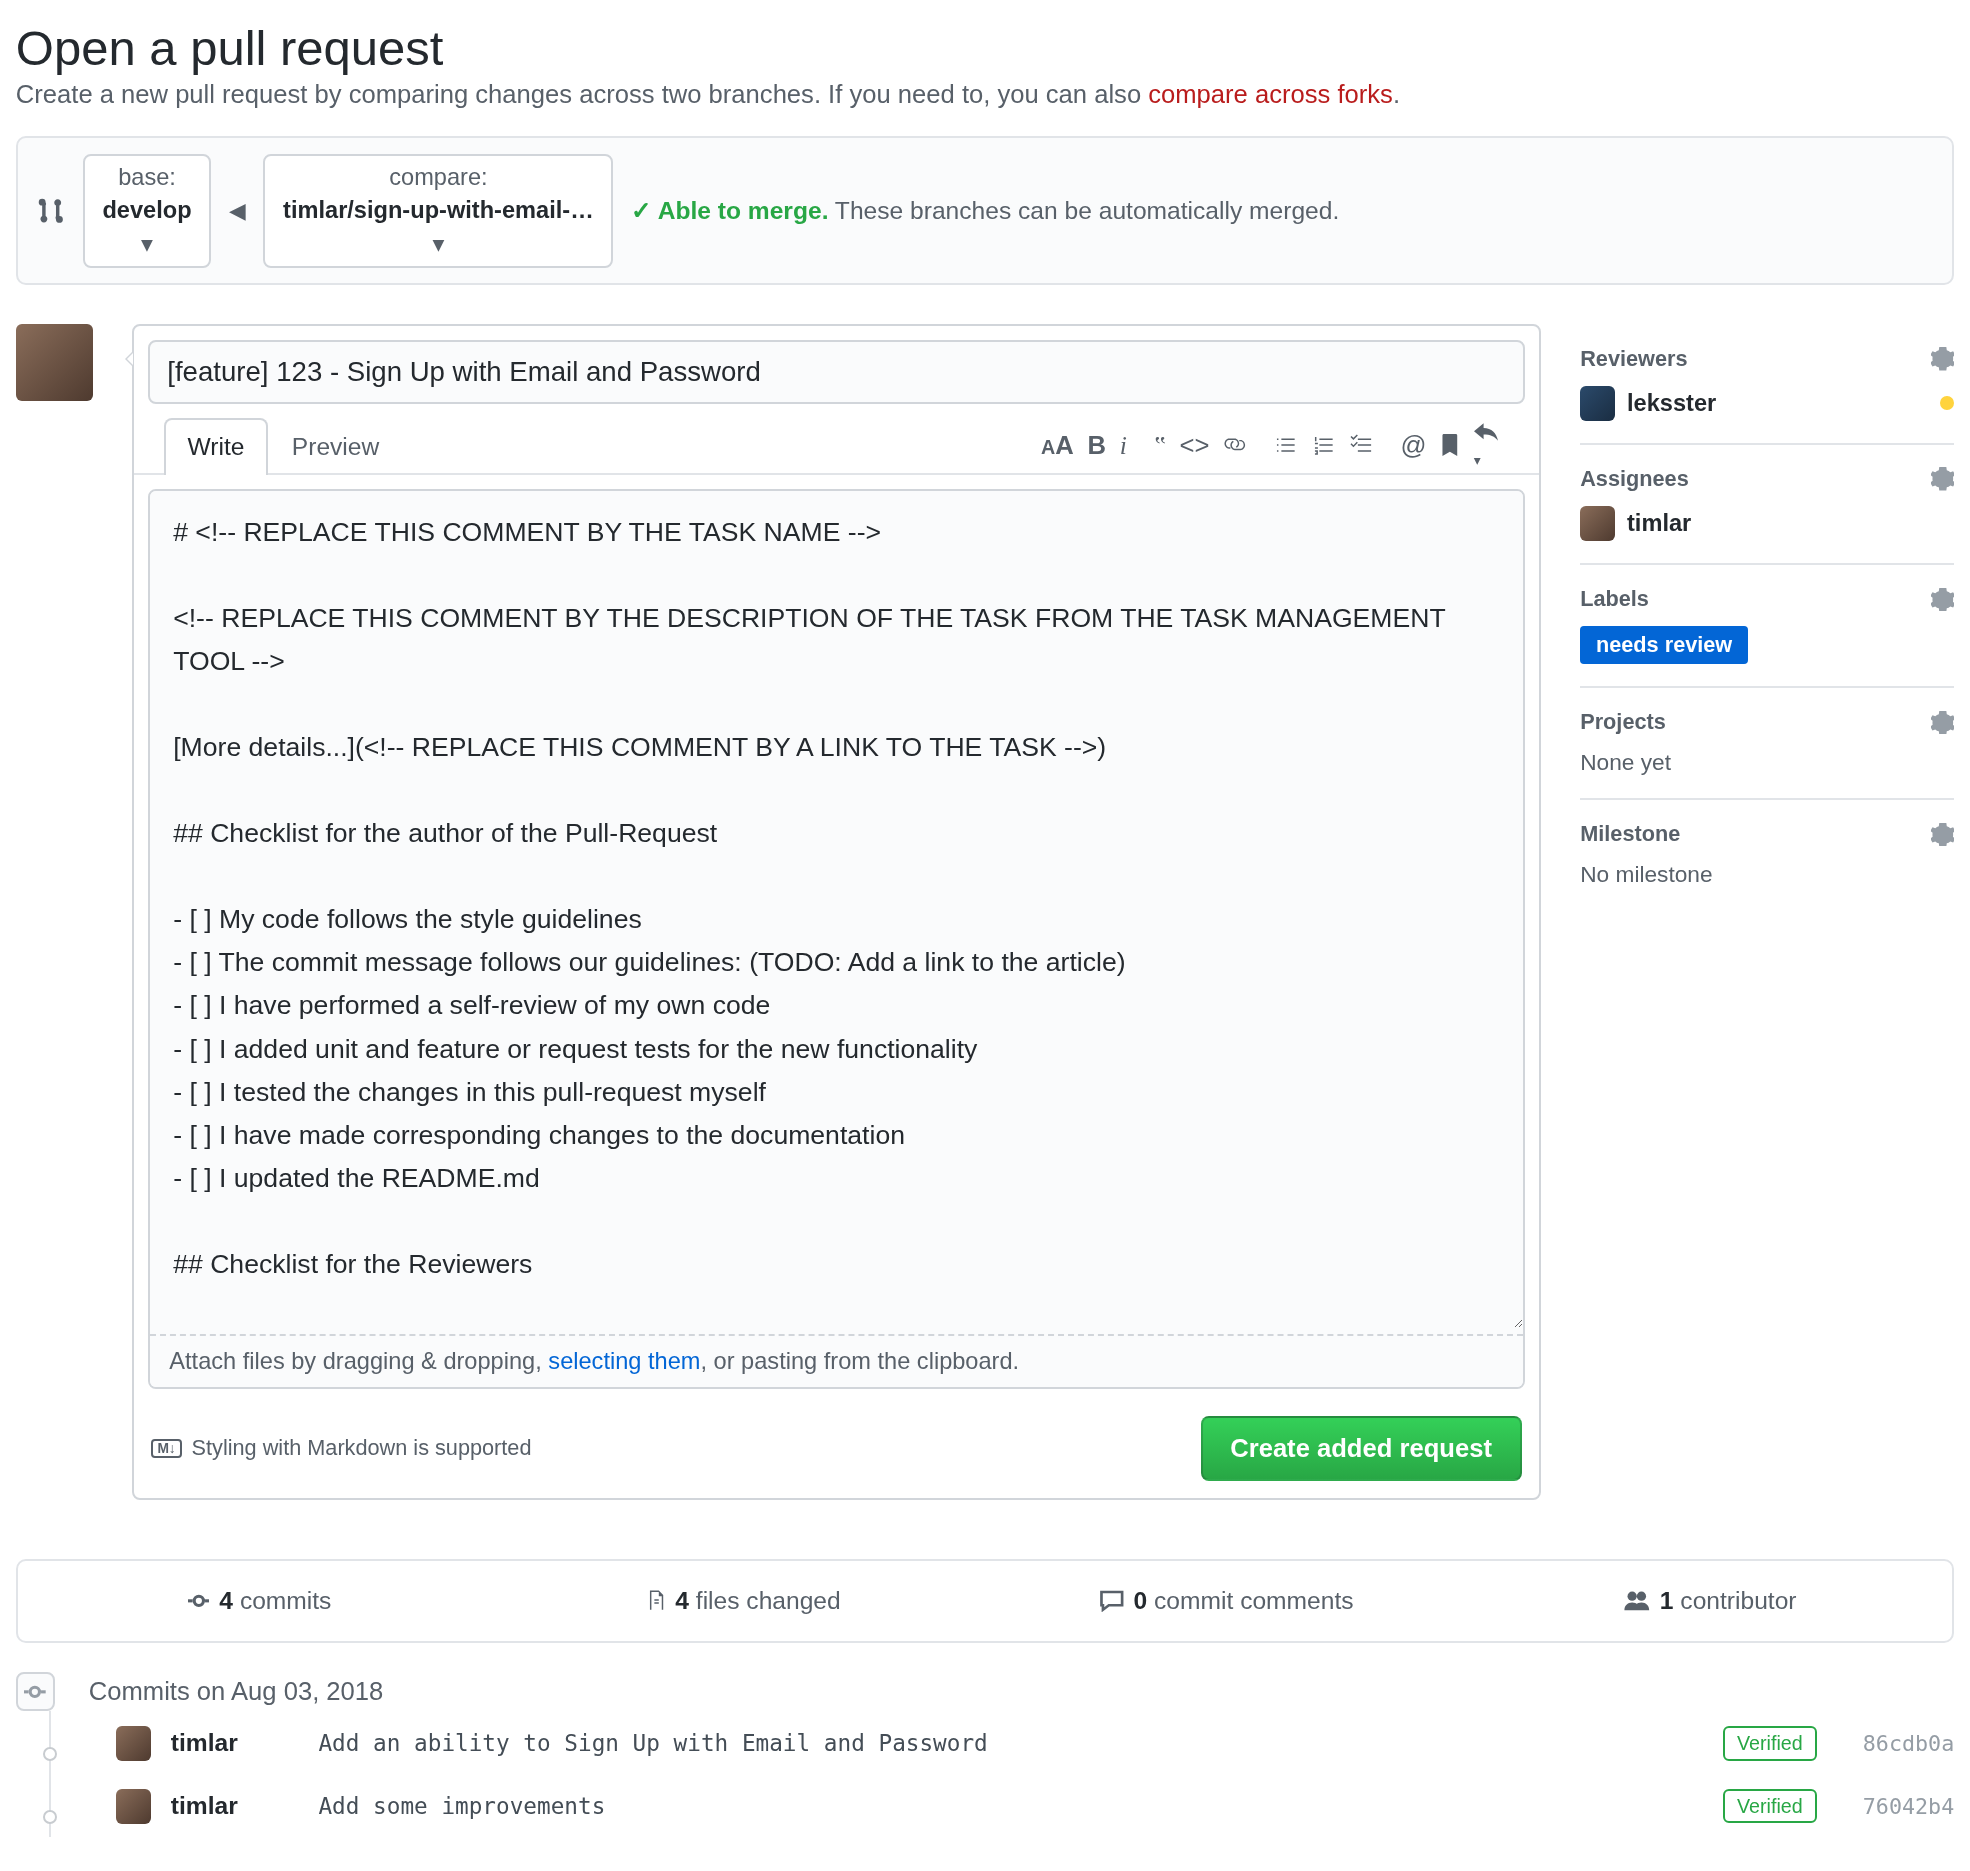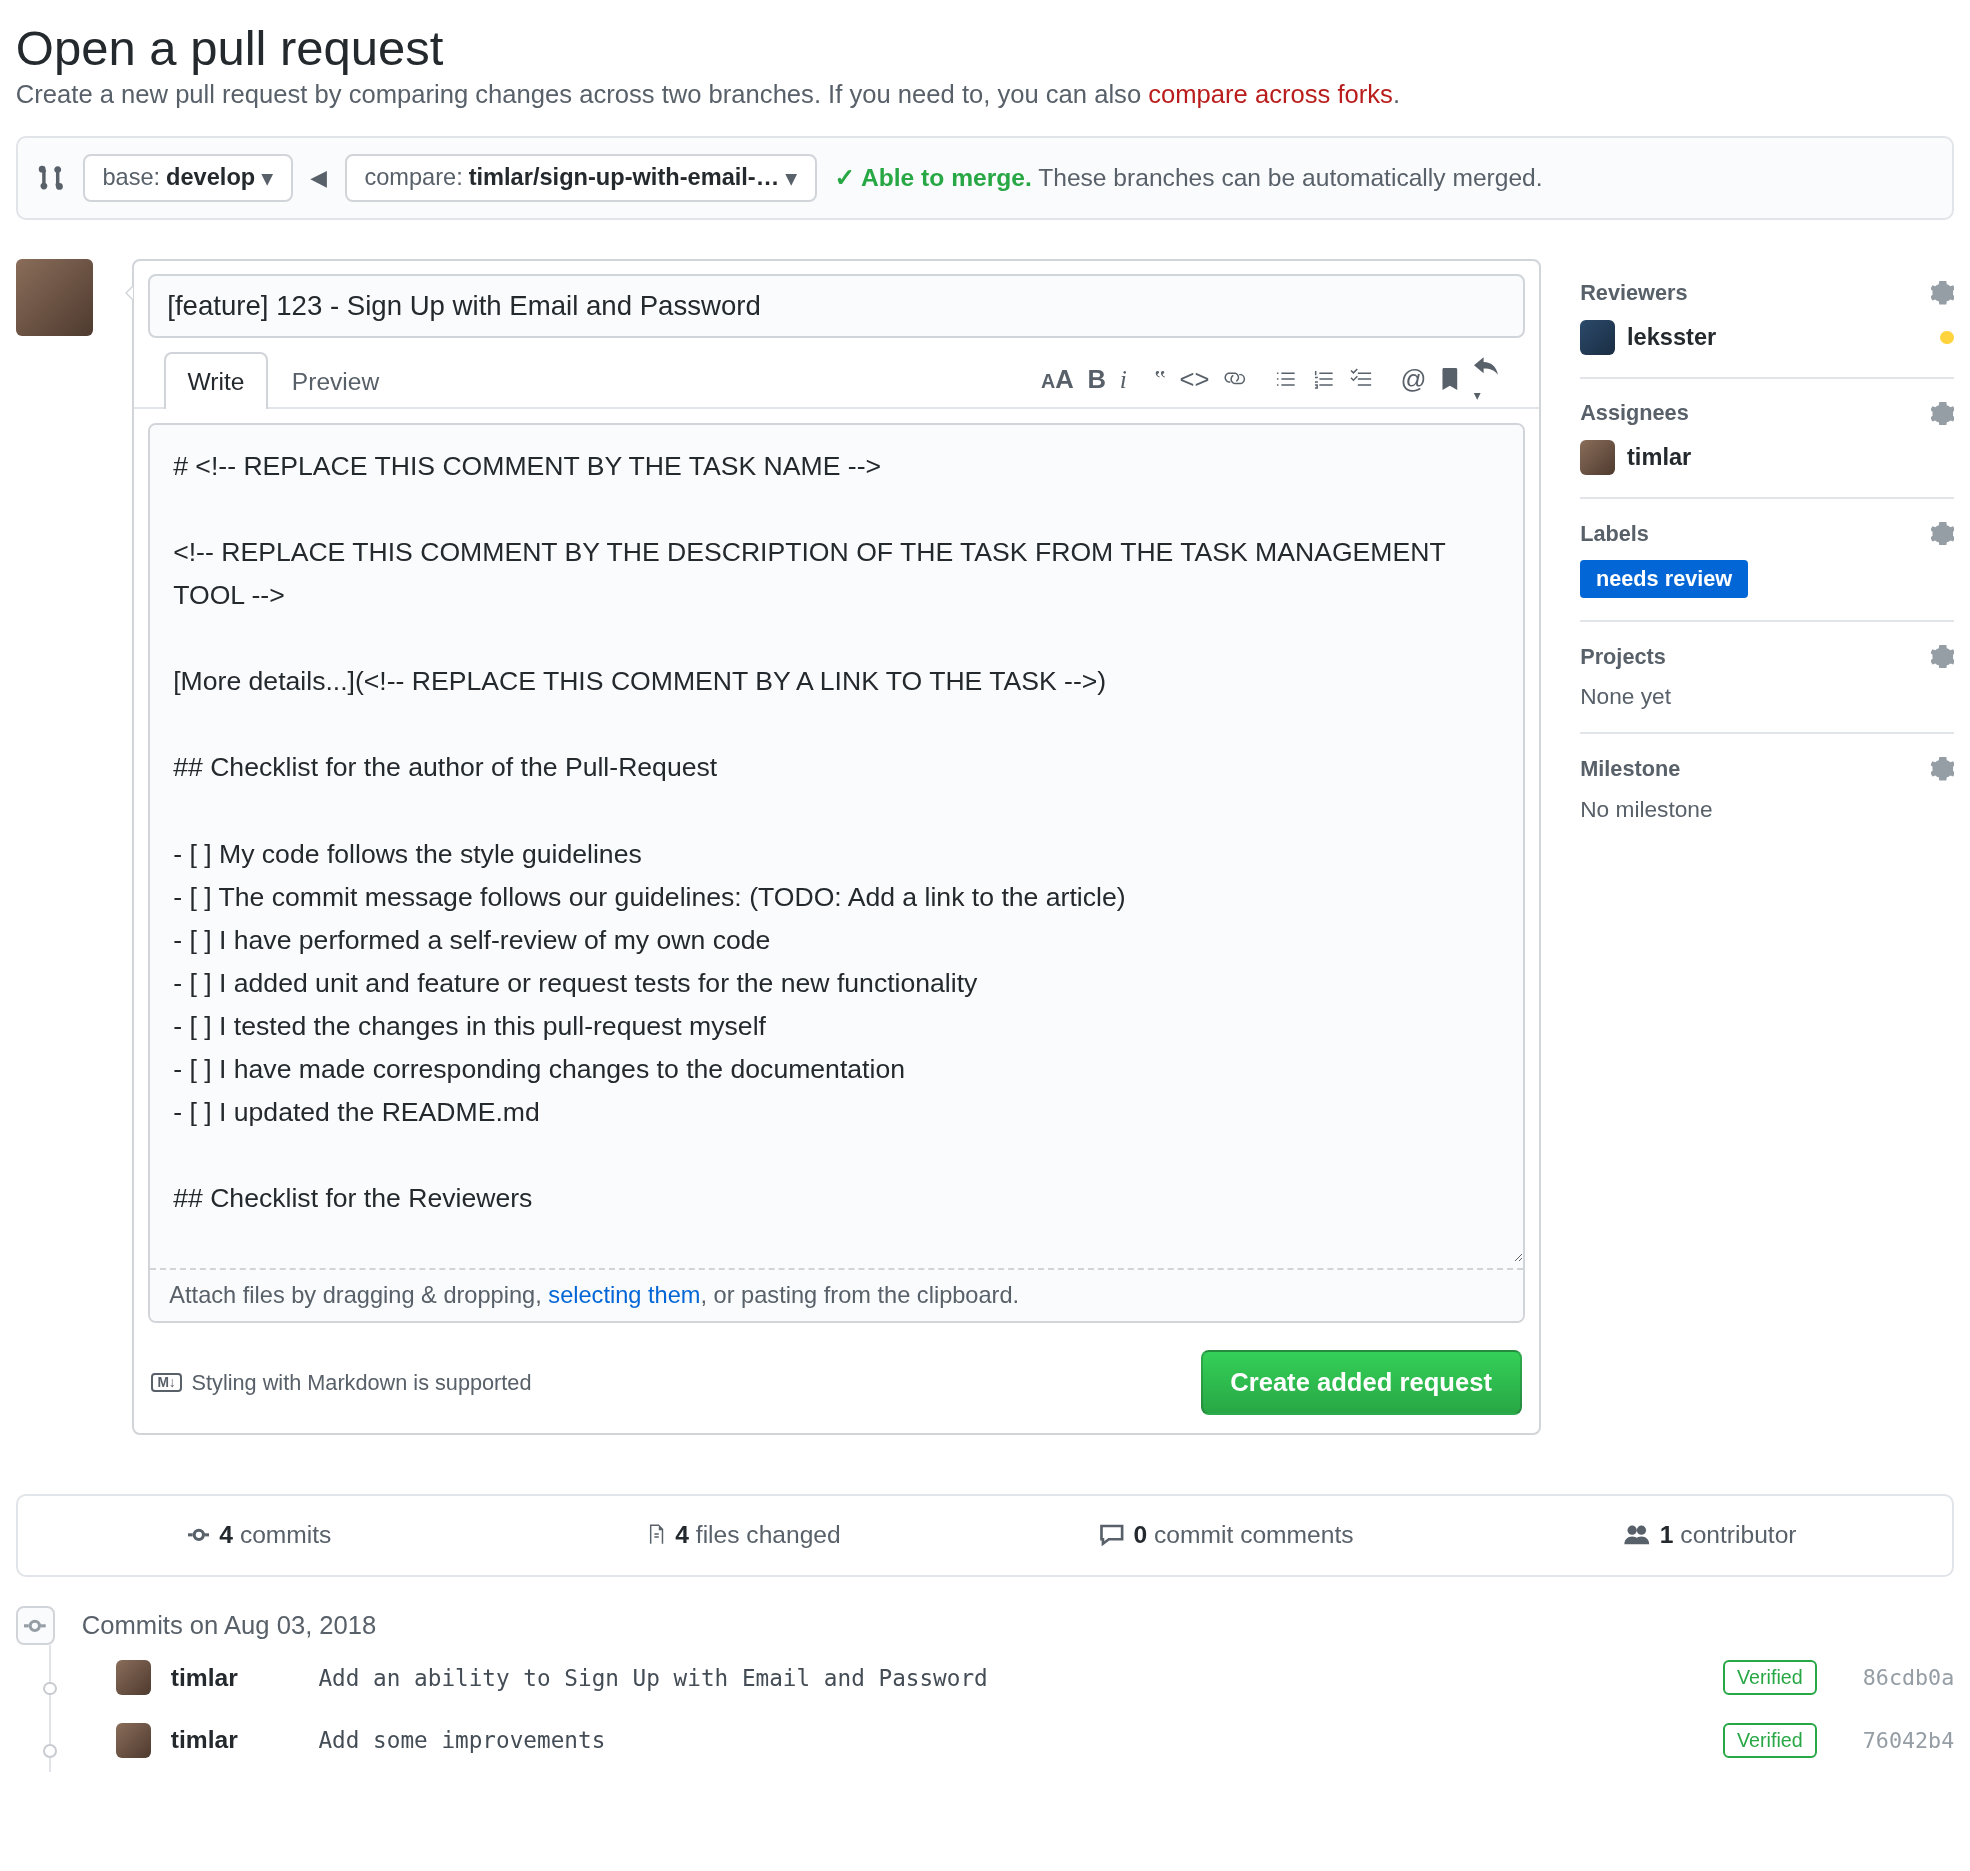--- a/index.html
+++ b/index.html
@@ -28,20 +28,21 @@
   .compare-icon { color: #586069; }
   .branch-btn {
     border: 2px solid #d1d5da;
     background: #fff;
     border-radius: 7.9px;
     padding: 7.9px 17.7px;
     font-size: 23.6px;
     cursor: pointer;
     display: inline-flex; align-items: center; gap: 5.9px;
     color: #586069;
+    flex-direction: column;
   }
   .branch-btn b { color: #24292e; font-weight: 600; }
   .arrow-left { color: #586069; font-size: 21.7px; }
   .merge-status { font-size: 24.6px; }
   .merge-ok { color: #28a745; font-weight: 600; }
   .merge-info { color: #586069; }
   .main-flex { display: flex; gap: 39px; align-items: flex-start; }
   .left-col { flex: 0 0 77px; }
   .avatar { width: 77px; height: 77px; border-radius: 5.9px; background: linear-gradient(135deg,#8a6d5a,#4e3a2f); display:block; }
   .avatar-sm { width: 35px; height: 35px; border-radius: 5.9px; background: linear-gradient(135deg,#8a6d5a,#4e3a2f); display:inline-block; vertical-align:middle; }
@@ -141,21 +142,21 @@
   .side-user { display:flex; align-items:center; gap:11.8px; font-size:23.6px; font-weight:600; }
   .dot-pending { width:13.8px; height:13.8px; border-radius:50%; background:#ffd33d; margin-left:auto; }
   .side-text { font-size:22.7px; color:#586069; }
   .label-pill { background:#0366d6; color:#fff; font-size:21.7px; font-weight:600; padding:5.9px 15.8px; border-radius:3.9px; display:inline-block; }
   .stats-box {
     border: 2px solid #e1e4e8; border-radius: 9.9px;
     margin-top: 59px; display:flex;
   }
   .stat { flex:1; text-align:left; padding: 25.6px 9.9px; font-size:24.6px; color:#586069; display:flex; align-items:center; justify-content:center; gap:9.9px; }
   .stat b { color:#24292e; font-weight:600; }
-  .commits-header { display:flex; align-items:center; gap:27px; margin-top:29.6px; color:#586069; font-size:25.6px; }
+  .commits-header { display:flex; align-items:center; gap:34px; margin-top:29.6px; color:#586069; font-size:25.6px; }
   .commits-header .timeline-badge { width:39px; height:39px; border:2px solid #d1d5da; border-radius:7.9px; background:#fafbfc; display:flex; align-items:center; justify-content:center; }
   .commit-row { display:flex; align-items:center; gap:19.7px; padding:13.8px 0 13.8px 57px; border-top: 1px solid transparent; }
   .commit-row + .commit-row { border-top: none; }
   .commit-timeline { position:relative; }
   .commit-timeline::before { content:""; position:absolute; left:33px; top:0; bottom:0; width:2px; background:#e1e4e8; }
   .commit-dot { position:absolute; left:27.6px; width:13.8px; height:13.8px; border:2px solid #c8ccd0; border-radius:50%; background:#fff; margin-top:21.7px; }
   .commit-author { font-weight:600; font-size:24.6px; width:128px; }
   .commit-msg { flex:1; font-family: "SFMono-Regular", Consolas, monospace; font-size:22.7px; color:#444d56; }
   .verified-badge { border:2px solid #28a745; color:#28a745; font-size:19.7px; padding:3.9px 11.8px; border-radius:5.9px; font-weight:500; }
   .commit-hash { font-family: "SFMono-Regular", Consolas, monospace; font-size:21.7px; color:#959da5; width:118px; text-align:right; }

